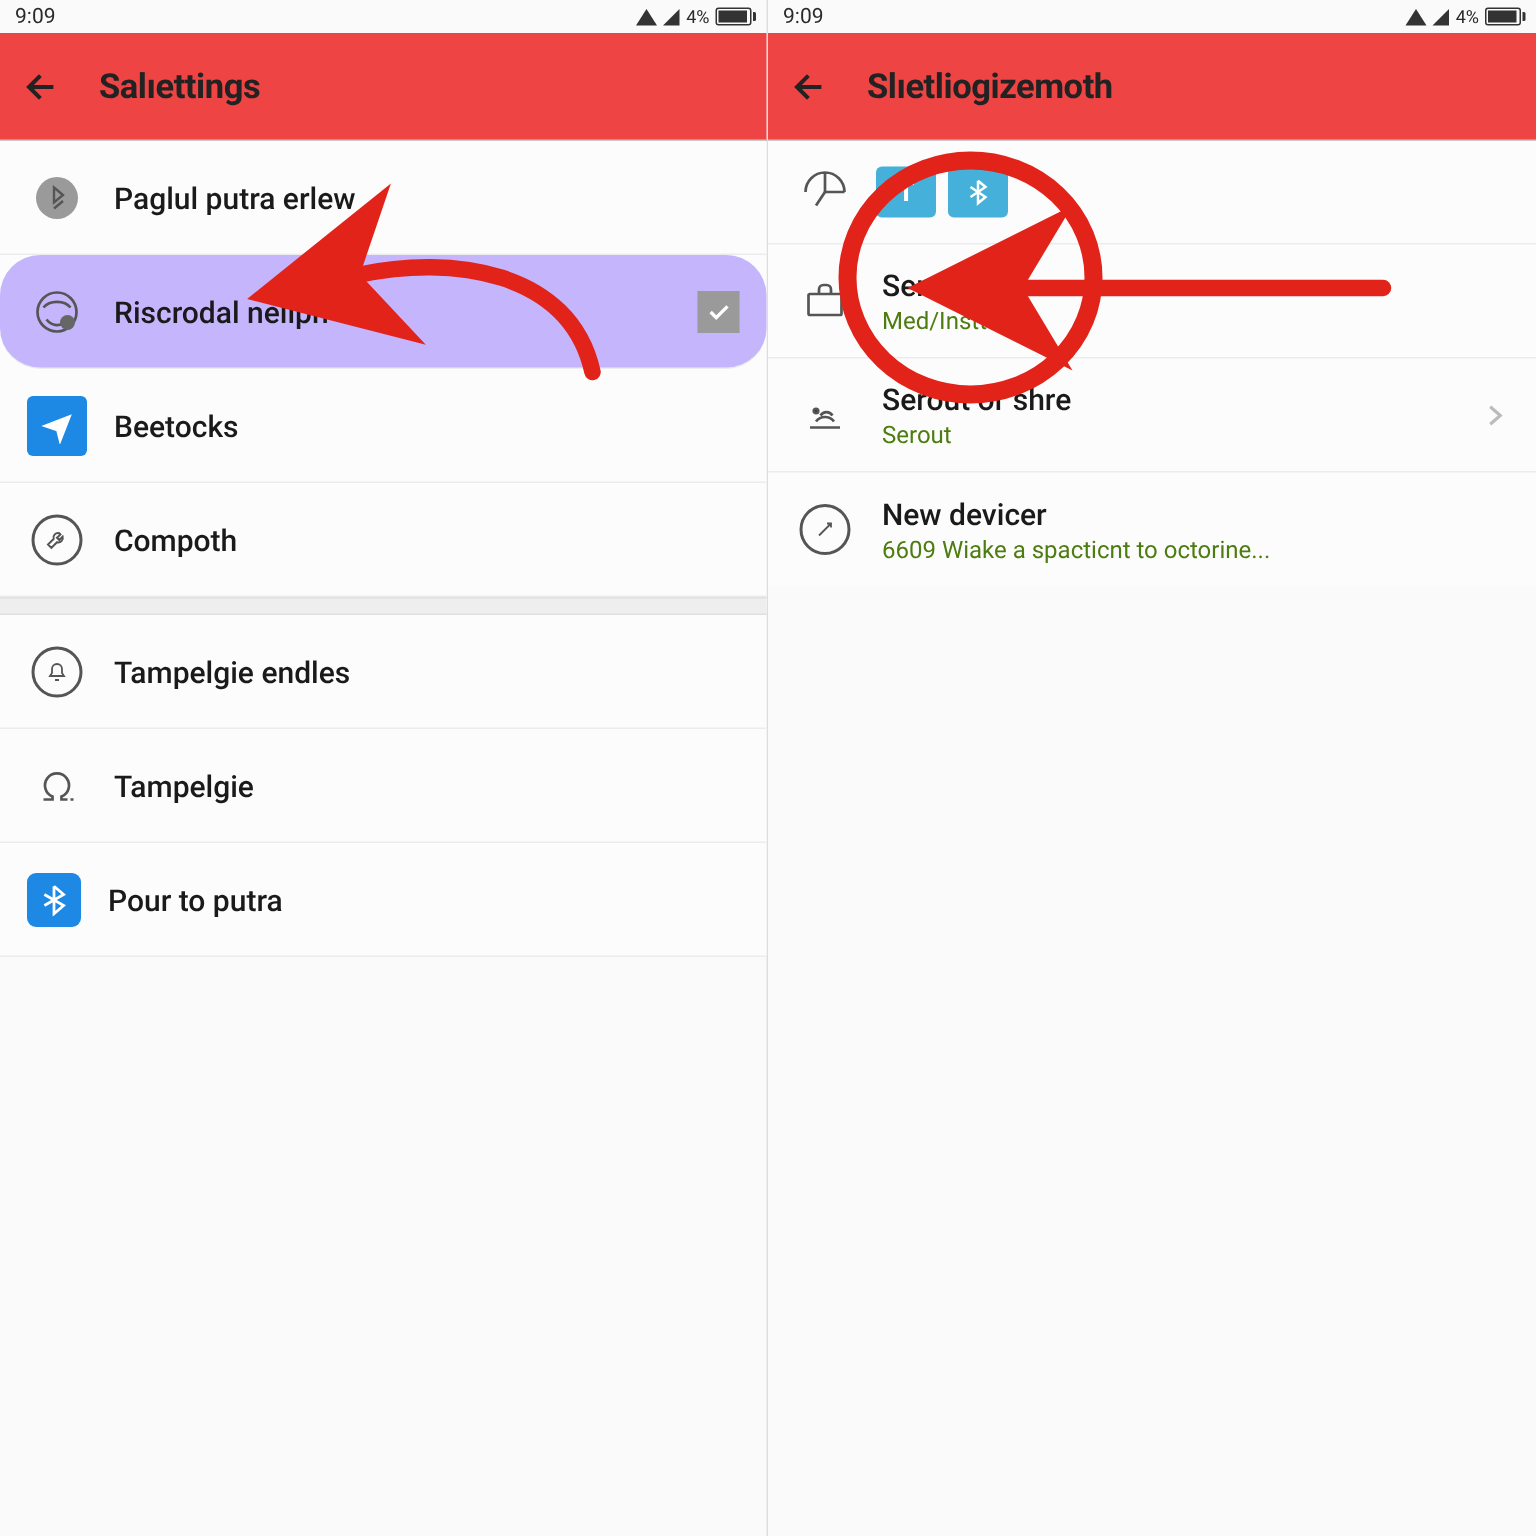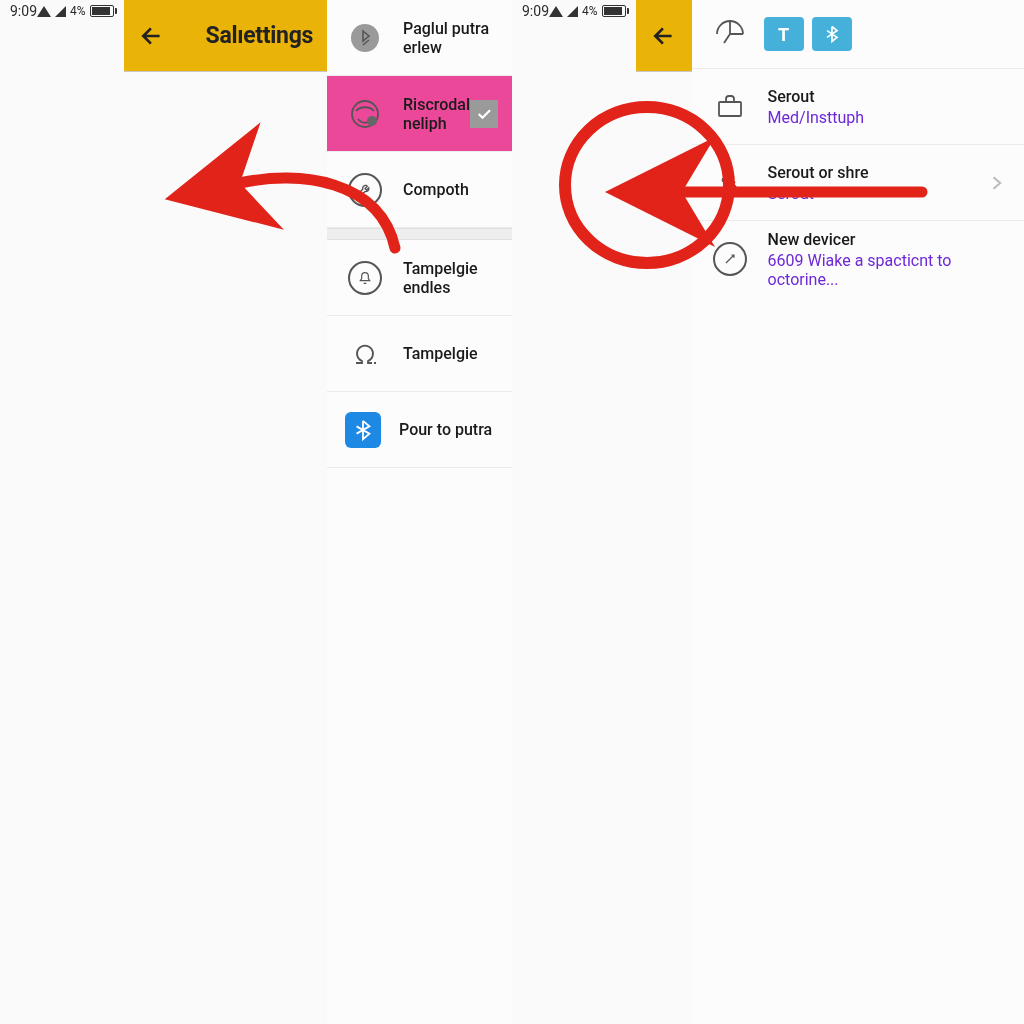--- a/index.html
+++ b/index.html
@@ -1,43 +1,43 @@
 <!DOCTYPE html>
 <html><head>
 <meta charset="utf-8">
 <style>
   * { box-sizing: border-box; margin: 0; padding: 0; }
   html, body { width: 1024px; height: 1024px; overflow: hidden; font-family: -apple-system, Roboto, "Helvetica Neue", Arial, sans-serif; background: #f5f5f5; }
   .wrap { display: flex; width: 1024px; height: 1024px; }
-  .pane { position: relative; width: 512px; height: 1024px; background: #fafafa; border-right: 1px solid #ddd; display: flex; flex-direction: row; }
+  .pane { position: relative; width: 512px; height: 1024px; background: #fafafa; border-right: 1px solid #ddd; display: flex; flex-direction: column; }
   .pane:last-child { border-right: none; }
 
   
   .status { height: 22px; background: transparent; display: flex; align-items: center; justify-content: space-between; padding: 0 10px; font-size: 14px; color: #2a2a2a; }
   .status .right { display: flex; align-items: center; gap: 4px; font-size: 12px; }
   .status .batt { width: 24px; height: 12px; border: 1.5px solid #333; border-radius: 2px; position: relative; }
   .status .batt:after { content: ""; position: absolute; right: -4px; top: 2px; width: 2px; height: 6px; background: #333; border-radius: 0 1px 1px 0; }
   .status .batt .lvl { position: absolute; left: 1px; top: 1px; bottom: 1px; width: 85%; background: #333; }
   .sig { display: inline-block; width: 0; height: 0; border-style: solid; border-width: 0 0 11px 11px; border-color: transparent transparent #333 transparent; }
   .wifi { display:inline-block; width:0;height:0;border-style:solid;border-width:0 7px 11px 7px;border-color:transparent transparent #333 transparent;}
 
   
-  .hdr { height: 72px; background: #eab308; display: flex; align-items: center; padding: 0 14px; gap: 40px; border-bottom: 1px solid #c8c8c8; }
+  .hdr { height: 72px; background: #ef4444; display: flex; align-items: center; padding: 0 14px; gap: 24px; border-bottom: 1px solid #c8c8c8; }
   .hdr .back { width: 28px; height: 28px; display:flex;align-items:center;justify-content:center;}
   .hdr .title { font-size: 23px; font-weight: 700; color: #222; letter-spacing: -0.3px;}
   .arrow-left-svg { width: 26px; height: 26px; stroke: #222; stroke-width: 2.5; fill: none; }
 
   
   .list { background: #fcfcfc; }
   .row { display: flex; align-items: center; min-height: 76px; padding: 0 18px; border-bottom: 1px solid #ececec; position:relative;}
-  .row.sel { background: #ec4899; }
+  .row.sel { background: #c4b5fd; border-radius: 27px; }
   .row .ic { width: 40px; height: 40px; display:flex; align-items:center; justify-content:center; flex: none; margin-right: 18px; }
   .row .txtcol { display:flex; flex-direction:column; justify-content:center; flex:1;}
-  .row .lbl { font-size: 16px; color: #1a1a1a; font-weight: 500;}
-  .row .sub { font-size: 16px; color: #6d28d9; margin-top: 2px;}
+  .row .lbl { font-size: 20px; color: #1a1a1a; font-weight: 500;}
+  .row .sub { font-size: 16px; color: #4d7c0f; margin-top: 2px;}
   .row .chk { width: 28px; height: 28px; background:#9a9a9a; display:flex;align-items:center;justify-content:center;}
   .row .chk svg { width:18px;height:18px; stroke:#fff; stroke-width:3; fill:none;}
   .row .chev { width:20px;height:20px; stroke:#bbb; stroke-width:2.5; fill:none;}
   .gap { height: 12px; background:#eee; border-top:1px solid #e0e0e0; border-bottom:1px solid #e0e0e0;}
 
   
   .chiprow { display:flex; align-items:center; padding: 14px 18px 14px 18px; gap:14px; border-bottom:1px solid #ececec;}
   .chiprow .ic { width:40px;height:40px;display:flex;align-items:center;justify-content:center;flex:none;}
   .chips { display:flex; gap:8px; }
   .chip { width:40px; height:34px; background:#45b0d9; border-radius:4px; display:flex;align-items:center;justify-content:center; color:#fff; font-weight:700; font-size:18px;}
@@ -102,20 +102,28 @@
         <div class="txtcol">
             <span class="lbl">Riscrodal neliph</span>
           </div>
         <span class="chk">
             <svg viewBox="0 0 24 24">
               <path d="M5 12l5 5L20 7"></path>
             </svg>
           </span>
       </div>
 
+      <div class="row">
+        <span class="ic ico-blue">
+          <svg width="24" height="24" viewBox="0 0 24 24">
+              <path d="M3 12l18-7-7 18-2-8-9-3z" fill="#fff"></path>
+            </svg>
+        </span>
+        <span class="lbl">Beetocks</span>
+      </div>
 
       <div class="row">
         <span class="ic">
           <span class="ring">
               <svg width="18" height="18" viewBox="0 0 24 24" class="ico">
                 <path d="M14 6a4 4 0 00-5 5l-5 5 3 3 5-5a4 4 0 005-5l-3 3-2-2 3-3z"></path>
               </svg>
             </span>
         </span>
         <span class="lbl">Compoth</span>
@@ -175,20 +183,21 @@
           </span>
       </span>
     </div>
 
     <div class="hdr">
       <span class="back">
         <svg class="arrow-left-svg" viewBox="0 0 24 24">
             <path d="M19 12H5M11 5l-7 7 7 7"></path>
           </svg>
       </span>
+      <span class="title">Slıetliogizemoth</span>
     </div>
 
     <div class="list">
 
       <div class="chiprow">
         <span class="ic">
           <svg width="34" height="34" viewBox="0 0 34 34" class="ico">
               <path d="M4 17a13 13 0 0126 0M17 4v13h13"></path>
               <path d="M17 17l-6 9"></path>
             </svg>

